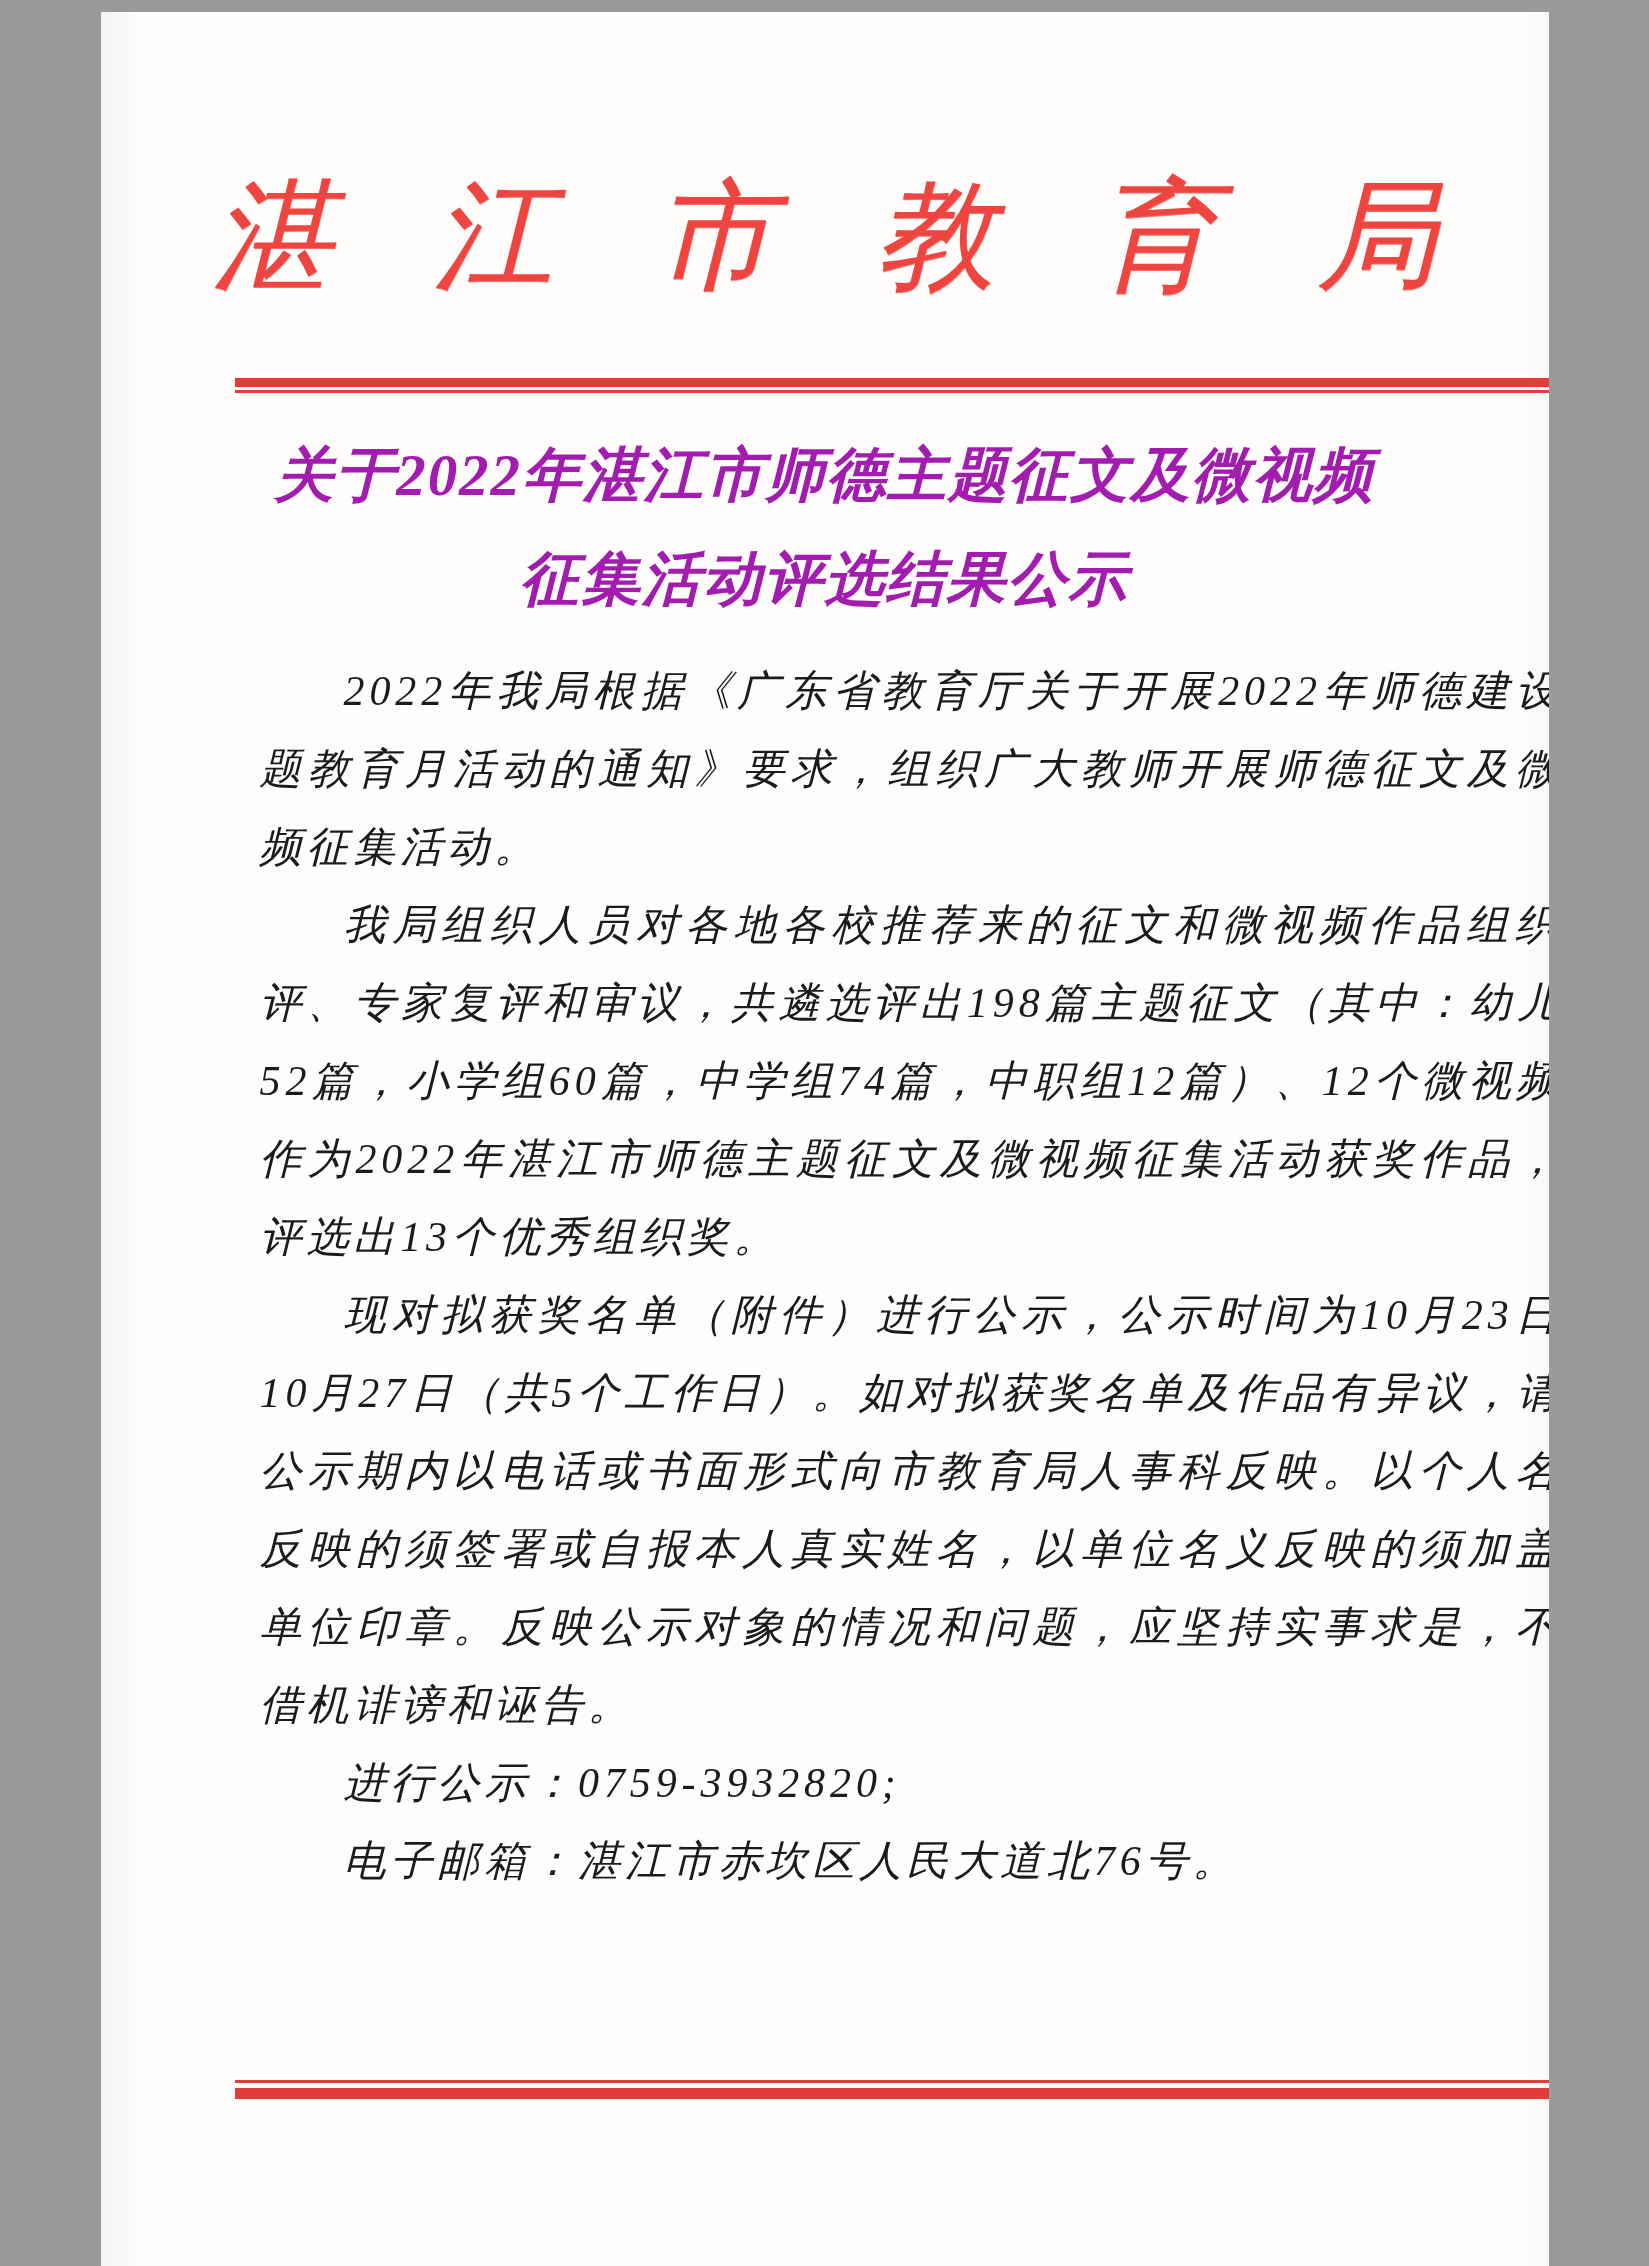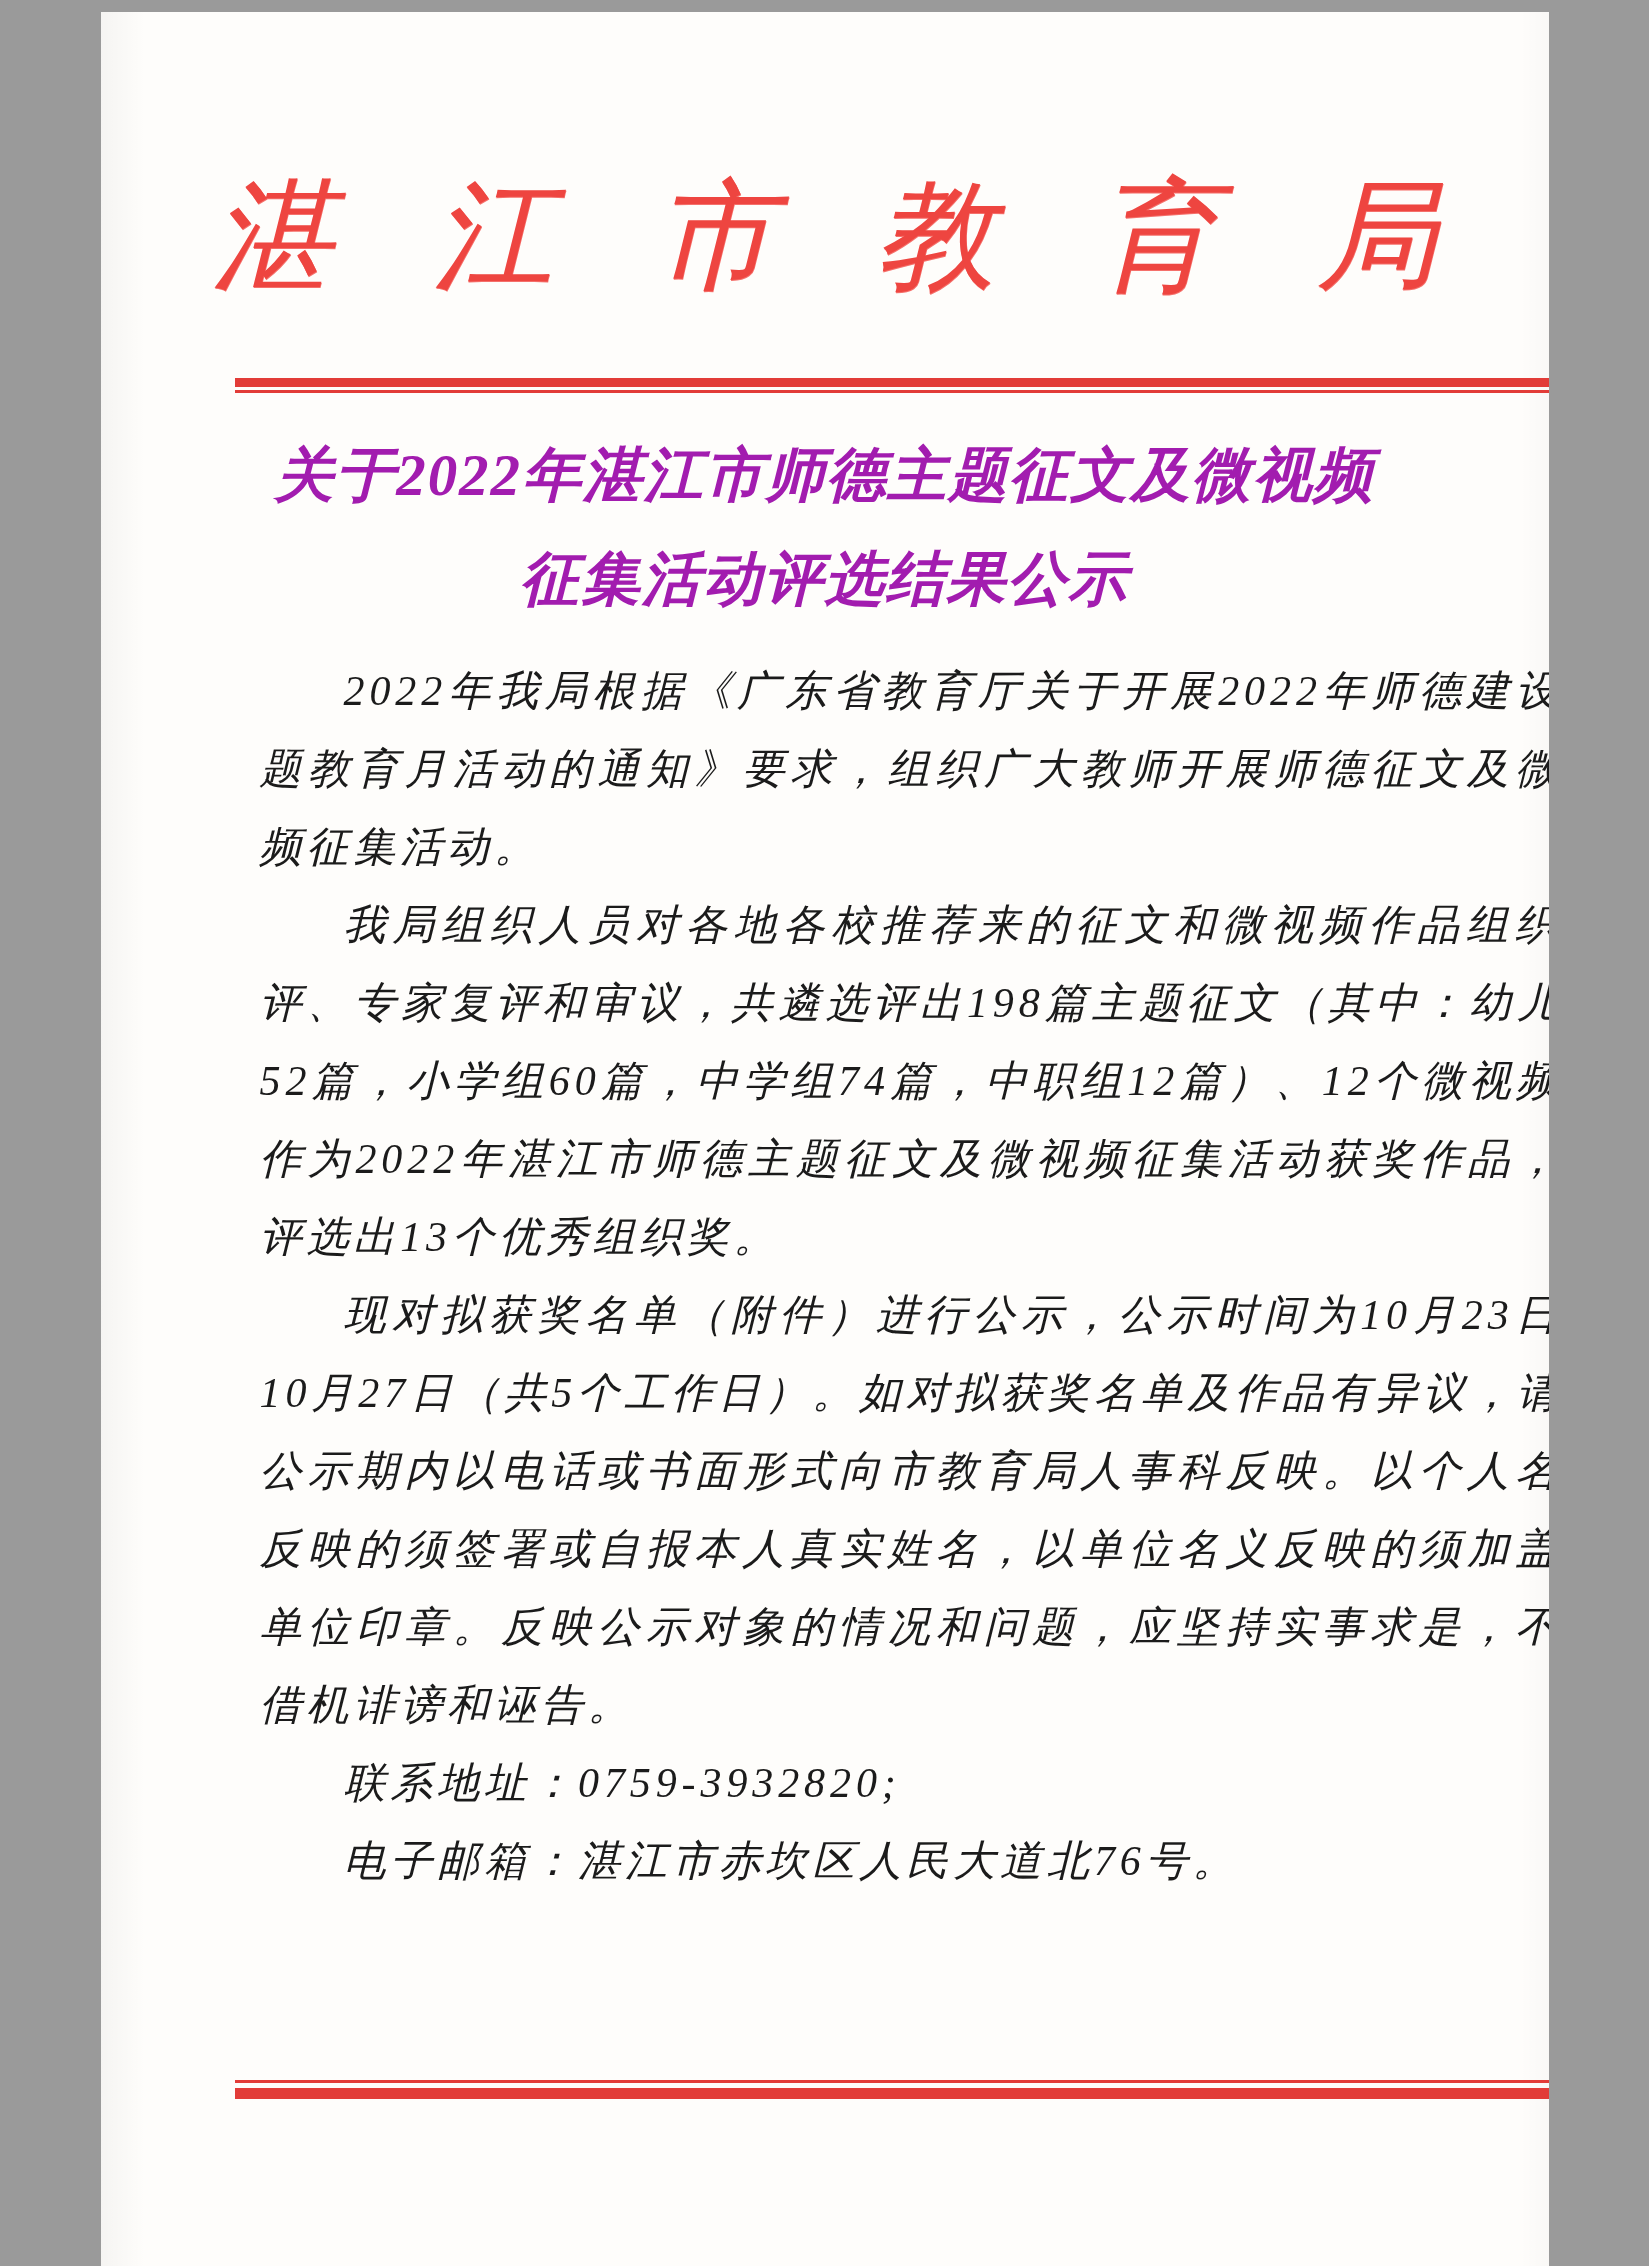--- a/index.html
+++ b/index.html
@@ -87,21 +87,21 @@
   <div class="doc-title">
     <div>关于2022年湛江市师德主题征文及微视频</div>
     <div>征集活动评选结果公示</div>
   </div>
 
   <div class="doc-body">
     <p>2022年我局根据《广东省教育厅关于开展2022年师德建设主题教育月活动的通知》要求，组织广大教师开展师德征文及微视频征集活动。</p>
     <p>我局组织人员对各地各校推荐来的征文和微视频作品组织初评、专家复评和审议，共遴选评出198篇主题征文（其中：幼儿组52篇，小学组60篇，中学组74篇，中职组12篇）、12个微视频拟作为2022年湛江市师德主题征文及微视频征集活动获奖作品，共评选出13个优秀组织奖。</p>
     <p>现对拟获奖名单（附件）进行公示，公示时间为10月23日至10月27日（共5个工作日）。如对拟获奖名单及作品有异议，请在公示期内以电话或书面形式向市教育局人事科反映。以个人名义反映的须签署或自报本人真实姓名，以单位名义反映的须加盖本单位印章。反映公示对象的情况和问题，应坚持实事求是，不得借机诽谤和诬告。</p>
 
-    <div class="contact-line"><span>联系地址：</span><span>0759-3932820;</span></div>
+    <div class="contact-line"><span>进行公示：</span><span>0759-3932820;</span></div>
 
 
     <div class="contact-line"><span>电子邮箱：</span><span>湛江市赤坎区人民大道北76号。</span></div>
   </div>
 
   <div class="rule rule-bot-thin"></div>
   <div class="rule rule-bot-thick"></div>
 
 </div>
 

